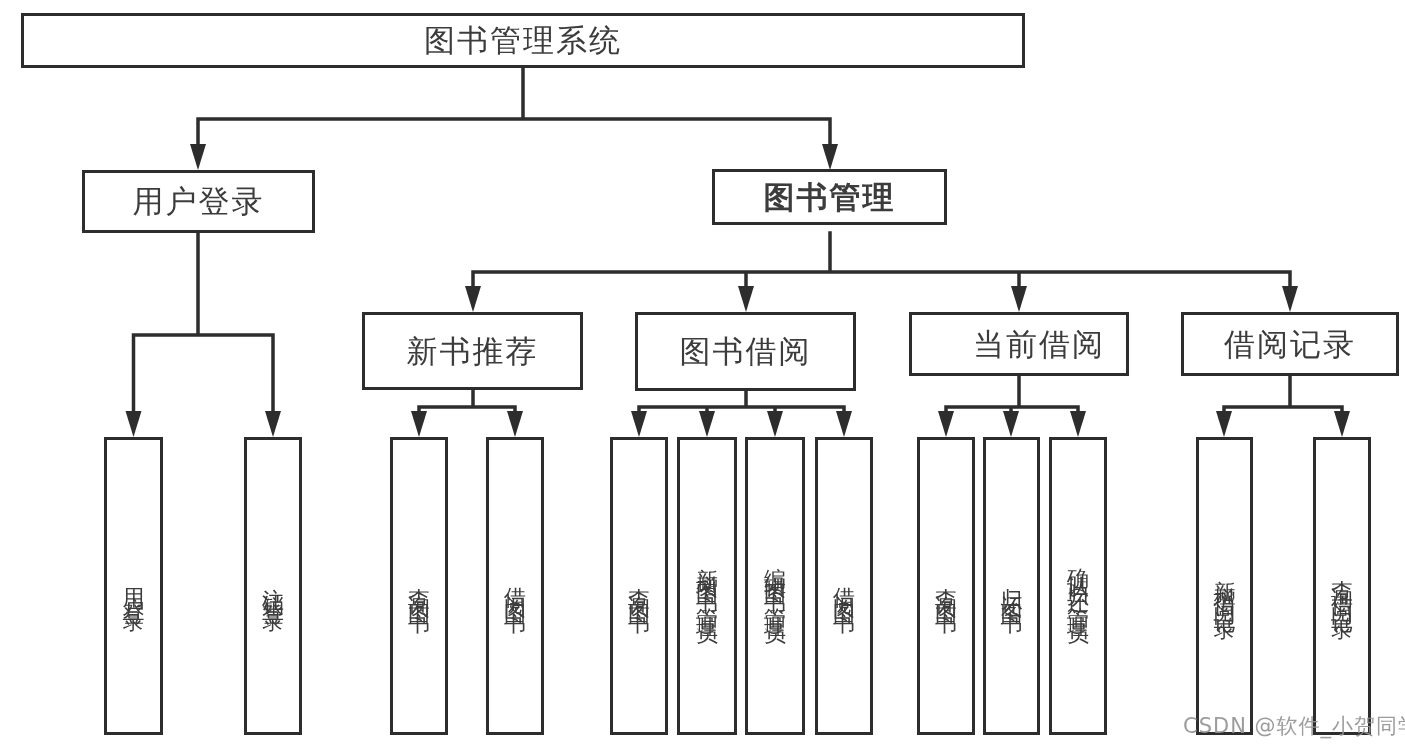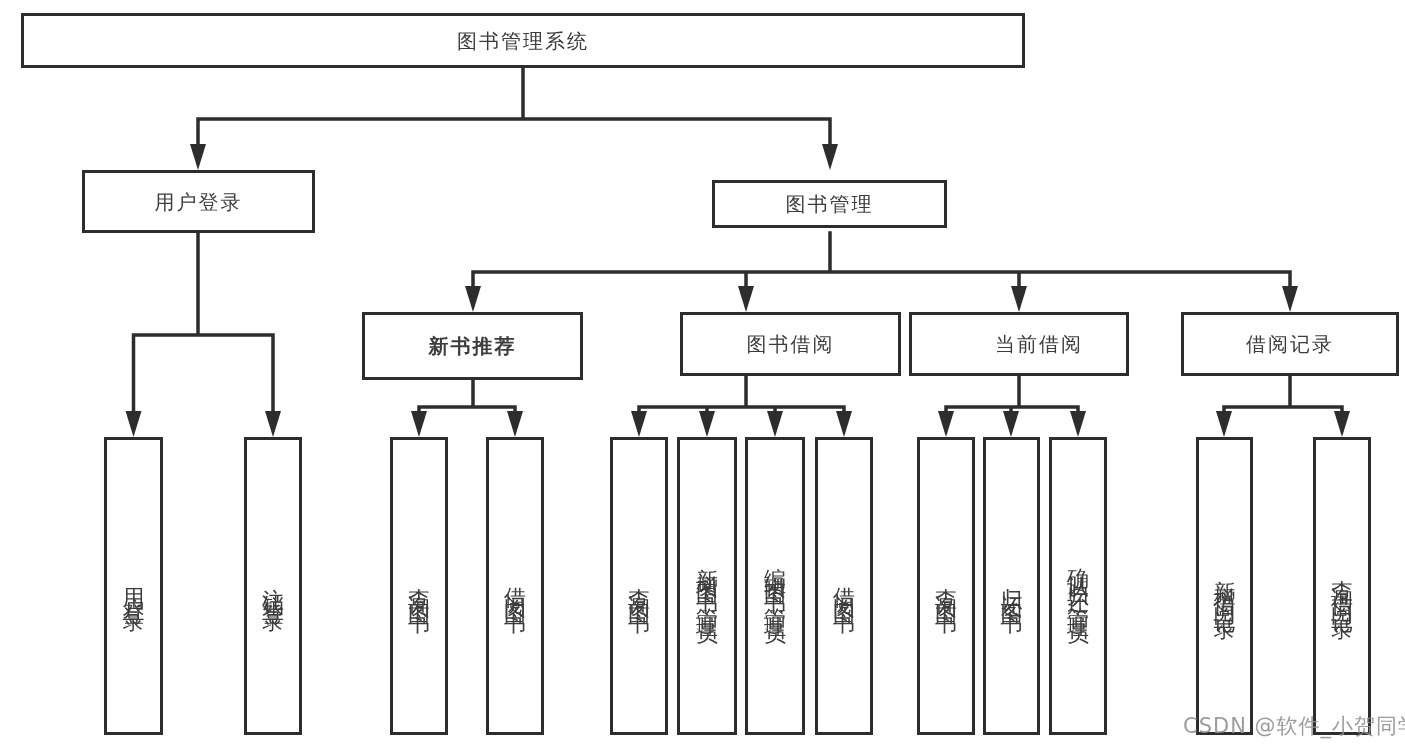--- a/index.html
+++ b/index.html
@@ -13,43 +13,43 @@
   .wires{position:absolute;left:0;top:0;width:1405px;height:747px;}
   .node{
     position:absolute;
     box-sizing:border-box;
     border:3px solid #2d2d2d;
     background:#ffffff;
     color:#3c3c3c;
     display:flex;align-items:center;justify-content:center;
     text-align:center;
   }
-  .h{font-size:20px;letter-spacing:2px;line-height:1;}
+  .h{font-size:31px;letter-spacing:2px;line-height:1;}
   .v{
     writing-mode:vertical-rl;
     font-size:22px;
     letter-spacing:8px;
     line-height:1;
     justify-content:center;
   }
   .watermark{
     position:absolute;
     left:1183px;top:712px;
     font-size:21px;
     letter-spacing:1px;
     color:rgba(148,148,148,0.92);
     white-space:nowrap;
     z-index:5;
   }
   
   #n-root          {left:21px;  top:13px;  width:1004px; height:55px;}
   #n-user-login    {left:82px;  top:170px; width:233px;  height:63px;}
-  #n-book-mgmt     {left:712px; top:180px; width:235px;  height:48px;}
-  #n-new-book-rec  {left:362px; top:312px; width:221px;  height:68px;font-weight:bold;}
-  #n-book-borrow   {left:635px; top:312px; width:221px;  height:64px;margin-left:45px;}
+  #n-book-mgmt     {left:712px; top:169px; width:235px;  height:56px;font-weight:bold;}
+  #n-new-book-rec  {left:362px; top:312px; width:221px;  height:78px;}
+  #n-book-borrow   {left:635px; top:312px; width:221px;  height:79px;}
   #n-current-borrow{left:909px; top:312px; width:220px;  height:64px;padding-left:40px;}
   #n-borrow-record {left:1181px;top:312px; width:218px;  height:64px;}
   .leaf{top:437px;height:298px;}
   #n-login-leaf    {left:104px; width:59px;}
   #n-logout-leaf   {left:244px; width:58px;}
   #n-rec-query     {left:390px; width:58px;}
   #n-rec-borrow    {left:486px; width:58px;}
   #n-bb-query      {left:610px; width:58px;}
   #n-bb-add        {left:677px; width:60px;}
   #n-bb-edit       {left:745px; width:60px;}

